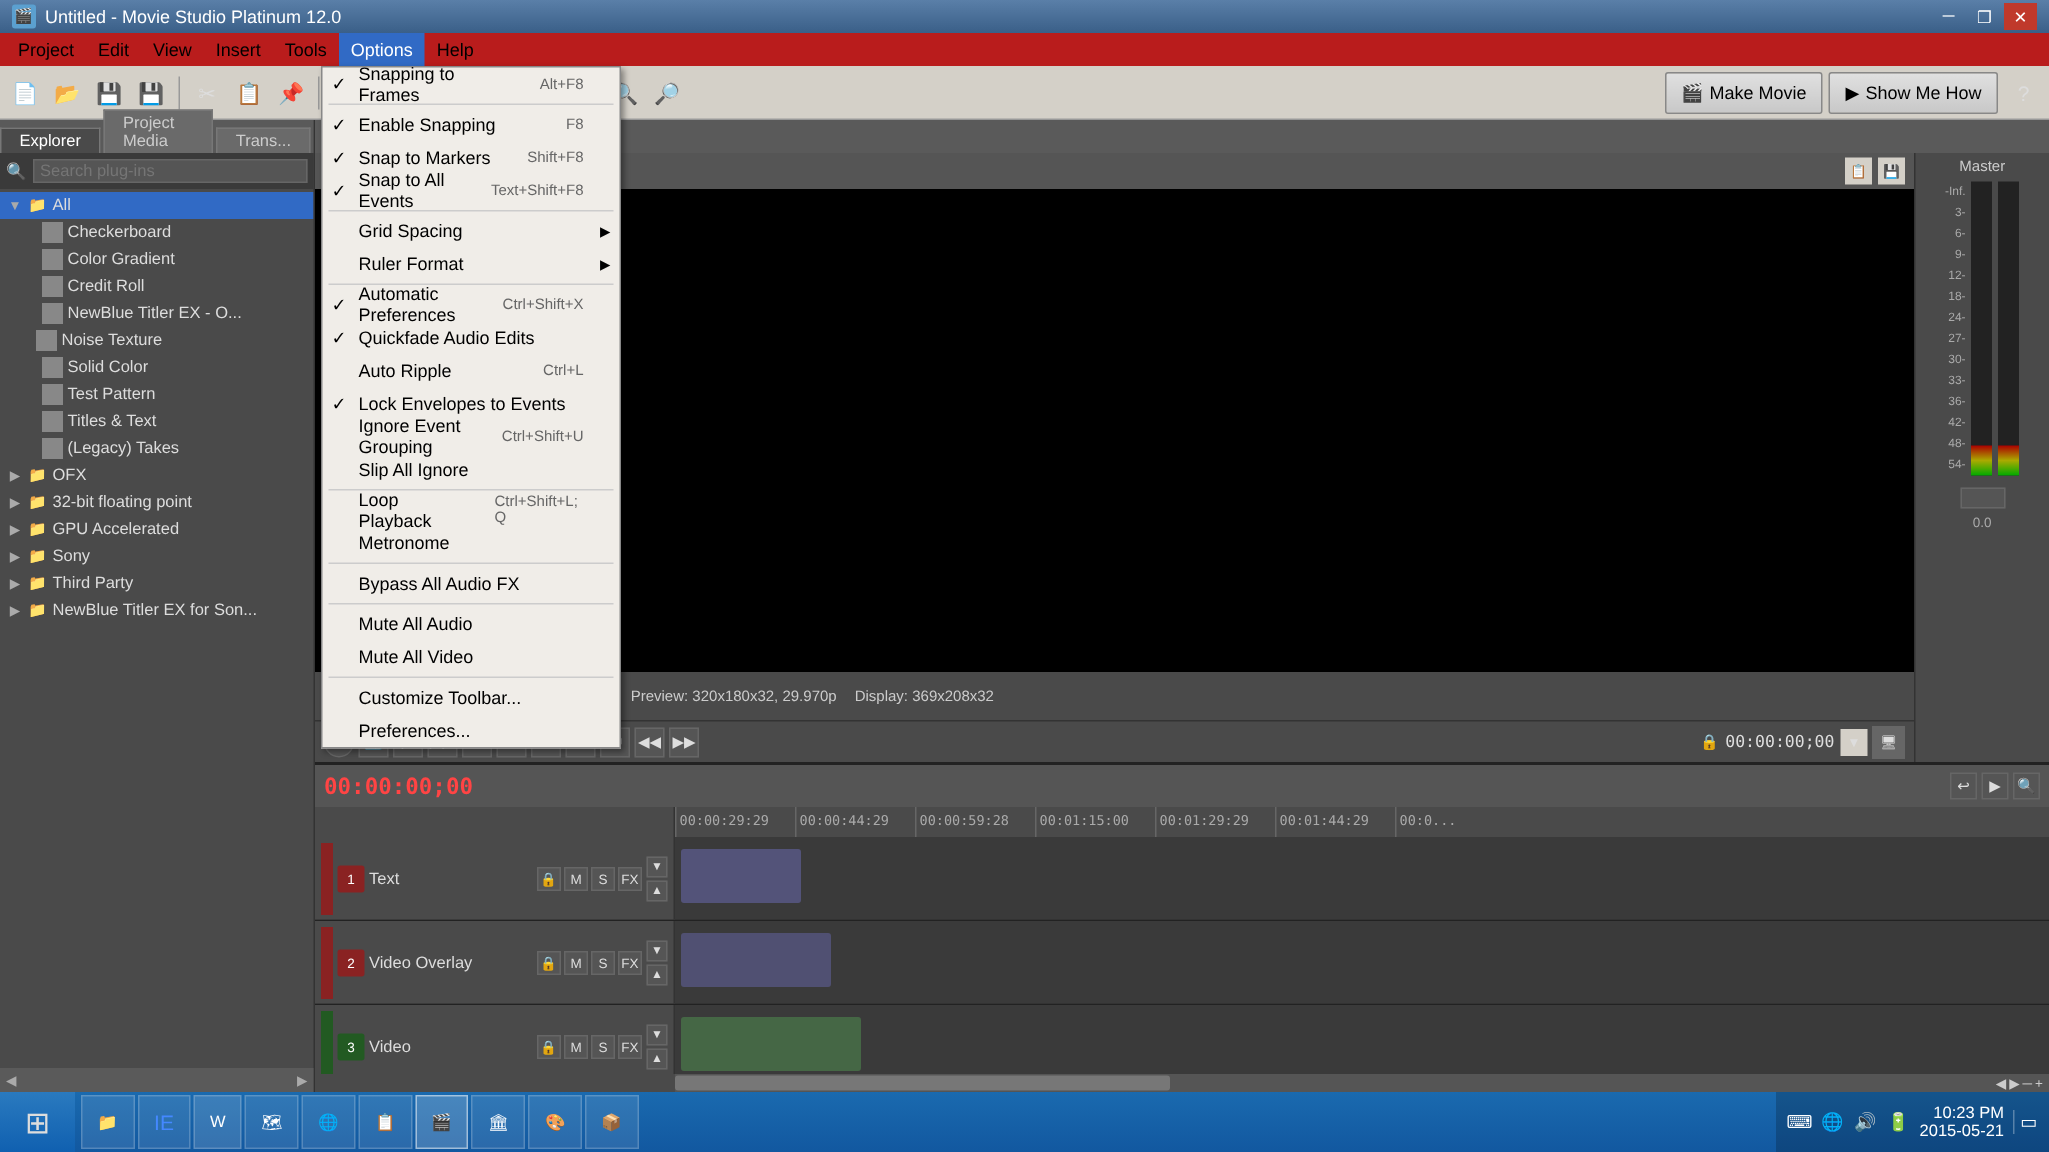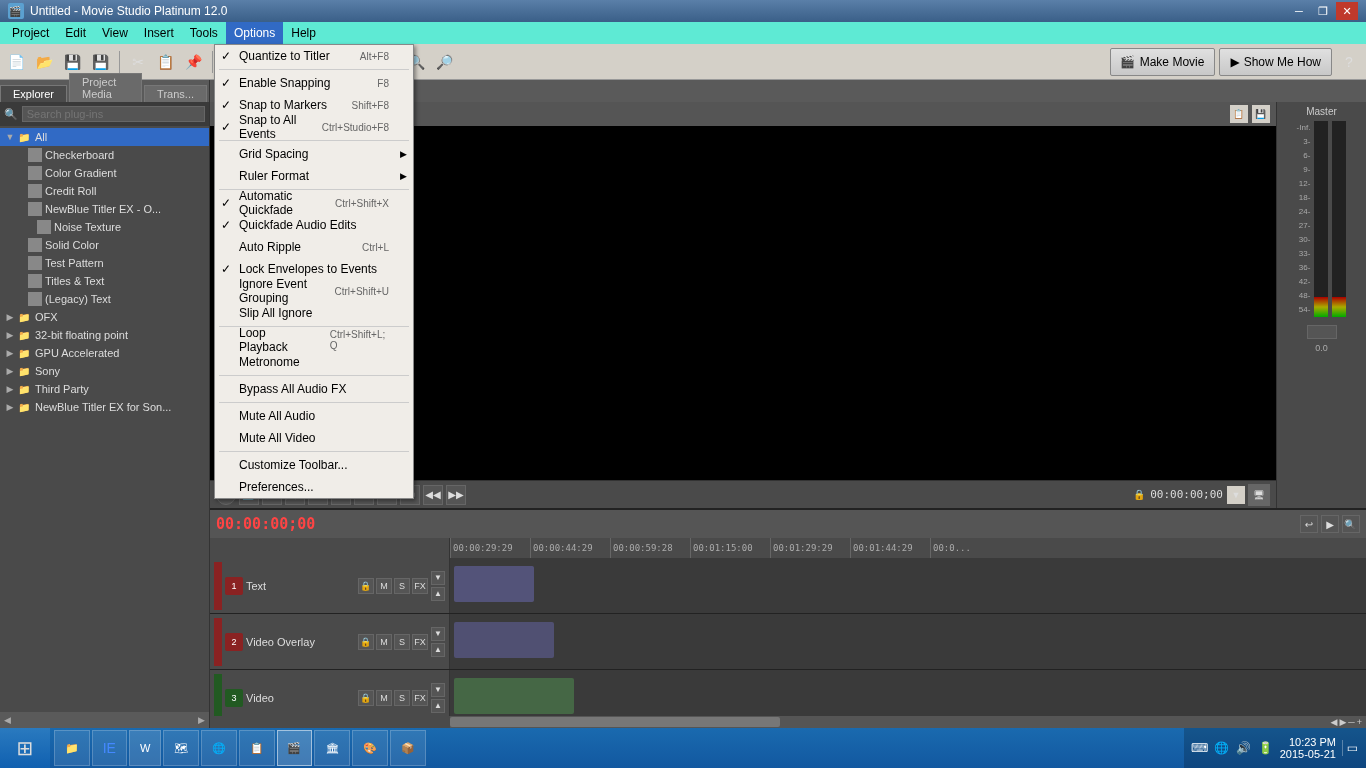--- a/index.html
+++ b/index.html
@@ -7,21 +7,21 @@
 
     
     .title-bar { height: 22px; background: linear-gradient(to bottom, #5a7fa8, #3a5f88); display: flex; align-items: center; justify-content: space-between; padding: 0 8px; color: white; font-size: 12px; }
     .title-bar-left { display: flex; align-items: center; gap: 6px; }
     .title-bar-icon { width: 16px; height: 16px; background: #5ba0d0; border-radius: 2px; display: flex; align-items: center; justify-content: center; font-size: 10px; }
     .title-bar-buttons { display: flex; gap: 2px; }
     .title-bar-btn { width: 22px; height: 18px; display: flex; align-items: center; justify-content: center; font-size: 11px; cursor: pointer; }
     .title-bar-btn.close { background: #c0392b; }
 
     
-    .menu-bar { height: 22px; background: #5eead4; display: flex; align-items: center; padding: 0 4px; color: #000; font-size: 12px; }
+    .menu-bar { height: 22px; background: #b91c1c; display: flex; align-items: center; padding: 0 4px; color: #000; font-size: 12px; }
     .menu-item { padding: 2px 8px; cursor: pointer; height: 100%; display: flex; align-items: center; }
     .menu-item:hover, .menu-item.active { background: #316ac5; color: white; }
 
     
     .toolbar { height: 36px; background: #d4d0c8; display: flex; align-items: center; padding: 2px 4px; gap: 2px; border-bottom: 1px solid #999; }
     .tb-btn { width: 26px; height: 26px; background: #d4d0c8; border: 1px solid transparent; display: flex; align-items: center; justify-content: center; cursor: pointer; font-size: 14px; }
     .tb-sep { width: 1px; height: 22px; background: #999; margin: 0 3px; }
     .tb-right { margin-left: auto; display: flex; align-items: center; gap: 4px; }
     .tb-big-btn { height: 28px; padding: 0 10px; background: linear-gradient(to bottom, #e0e0e0, #c8c8c8); border: 1px solid #888; display: flex; align-items: center; gap: 4px; cursor: pointer; font-size: 12px; color: #000; border-radius: 2px; }
     .search-bar { height: 24px; background: #3a3a3a; display: flex; align-items: center; padding: 2px 4px; }
@@ -108,46 +108,46 @@
       <span>▶</span>
       <span>Show Me How</span>
     </div>
     <div class="tb-btn">?</div>
   </div>
 </div>
 
 <div style="position:fixed; top:44px; left:214px; z-index:200;">
   <div class="dropdown-menu">
     <div class="dropdown-item checked">
-      <span>Quantize to Titler</span>
+      <span>Snapping to Frames</span>
       <span class="shortcut">Alt+F8</span>
     </div>
     <div class="dropdown-sep"></div>
     <div class="dropdown-item checked">
       <span>Enable Snapping</span>
       <span class="shortcut">F8</span>
     </div>
     <div class="dropdown-item checked">
       <span>Snap to Markers</span>
       <span class="shortcut">Shift+F8</span>
     </div>
     <div class="dropdown-item checked">
       <span>Snap to All Events</span>
-      <span class="shortcut">Ctrl+Studio+F8</span>
+      <span class="shortcut">Text+Shift+F8</span>
     </div>
     <div class="dropdown-sep"></div>
     <div class="dropdown-item has-submenu">
       <span>Grid Spacing</span>
     </div>
     <div class="dropdown-item has-submenu">
       <span>Ruler Format</span>
     </div>
     <div class="dropdown-sep"></div>
     <div class="dropdown-item checked">
-      <span>Automatic Quickfade</span>
+      <span>Automatic Preferences</span>
       <span class="shortcut">Ctrl+Shift+X</span>
     </div>
     <div class="dropdown-item checked">
       <span>Quickfade Audio Edits</span>
     </div>
     <div class="dropdown-item">
       <span>Auto Ripple</span>
       <span class="shortcut">Ctrl+L</span>
     </div>
     <div class="dropdown-item checked">
@@ -220,39 +220,39 @@
         <span>Color Gradient</span>
       </div>
       <div class="tree-item" style="padding-left:28px;">
         <div class="tree-icon" style="width:14px;height:14px;background:#888;margin-right:3px;"></div>
         <span>Credit Roll</span>
       </div>
       <div class="tree-item" style="padding-left:28px;">
         <div class="tree-icon" style="width:14px;height:14px;background:#888;margin-right:3px;"></div>
         <span>NewBlue Titler EX - O...</span>
       </div>
-      <div class="tree-item" style="padding-left:37px;">
+      <div class="tree-item" style="padding-left:24px;">
         <div class="tree-icon" style="width:14px;height:14px;background:#888;margin-right:3px;"></div>
         <span>Noise Texture</span>
       </div>
       <div class="tree-item" style="padding-left:28px;text-align:right;">
         <div class="tree-icon" style="width:14px;height:14px;background:#888;margin-right:3px;"></div>
         <span>Solid Color</span>
       </div>
       <div class="tree-item" style="padding-left:28px;">
         <div class="tree-icon" style="width:14px;height:14px;background:#888;margin-right:3px;"></div>
         <span>Test Pattern</span>
       </div>
       <div class="tree-item" style="padding-left:28px;">
         <div class="tree-icon" style="width:14px;height:14px;background:#888;margin-right:3px;"></div>
         <span>Titles &amp; Text</span>
       </div>
       <div class="tree-item" style="padding-left:28px;">
         <div class="tree-icon" style="width:14px;height:14px;background:#888;margin-right:3px;"></div>
-        <span>(Legacy) Text</span>
+        <span>(Legacy) Takes</span>
       </div>
       <div class="tree-item" style="padding-left:4px;">
         <div class="tree-expand">▶</div>
         <div class="tree-icon">📁</div>
         <span>OFX</span>
       </div>
       <div class="tree-item" style="padding-left:4px;">
         <div class="tree-expand">▶</div>
         <div class="tree-icon">📁</div>
         <span>32-bit floating point</span>
@@ -304,20 +304,26 @@
             <option>Best (Full)</option>
             <option>Good (Half)</option>
             <option>Draft (Quarter)</option>
           </select>
           <div class="tb-btn" style="width:18px;height:18px;font-size:9px;margin-left:auto;">📋</div>
           <div class="tb-btn" style="width:18px;height:18px;font-size:9px;">💾</div>
         </div>
 
         <div style="flex:1; background:#000;"></div>
 
+        <div style="height:32px; background:#4a4a4a; display:flex; align-items:center; padding:0 8px; gap:12px; flex-shrink:0;">
+          <span style="font-size:10px; color:#ccc;">Project:  1280x720x32, 29.970p</span>
+          <span style="font-size:10px; color:#ccc;">Frame:  <span>0</span></span>
+          <span style="font-size:10px; color:#ccc;">Preview: 320x180x32, 29.970p</span>
+          <span style="font-size:10px; color:#ccc;">Display:  <span>369x208x32</span></span>
+        </div>
 
         <div style="height:28px; background:#4a4a4a; display:flex; align-items:center; padding:0 6px; gap:3px; flex-shrink:0; border-top:1px solid #333;">
           <div class="trans-btn" style="width:20px;height:20px;font-size:10px;border-radius:50%;background:#555;">⏺</div>
           <div class="trans-btn" style="width:20px;height:20px;font-size:10px;">🔄</div>
           <div class="trans-btn" style="width:20px;height:20px;font-size:11px;">▶</div>
           <div class="trans-btn" style="width:20px;height:20px;font-size:11px;">▶▶</div>
           <div class="trans-btn" style="width:20px;height:20px;font-size:11px;">⏸</div>
           <div class="trans-btn" style="width:20px;height:20px;font-size:11px;">⏹</div>
           <div class="trans-btn" style="width:20px;height:20px;font-size:11px;">⏭</div>
           <div class="trans-btn" style="width:20px;height:20px;font-size:10px;">⏮</div>

